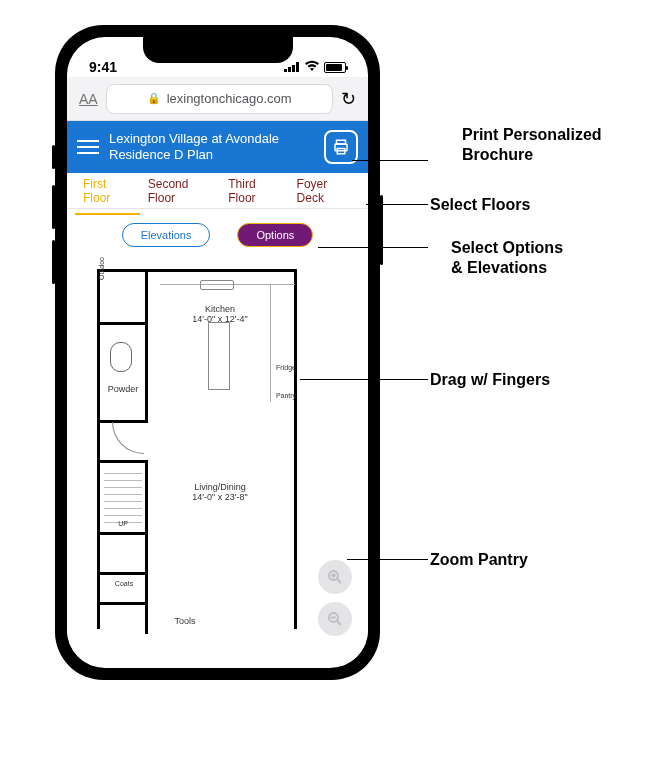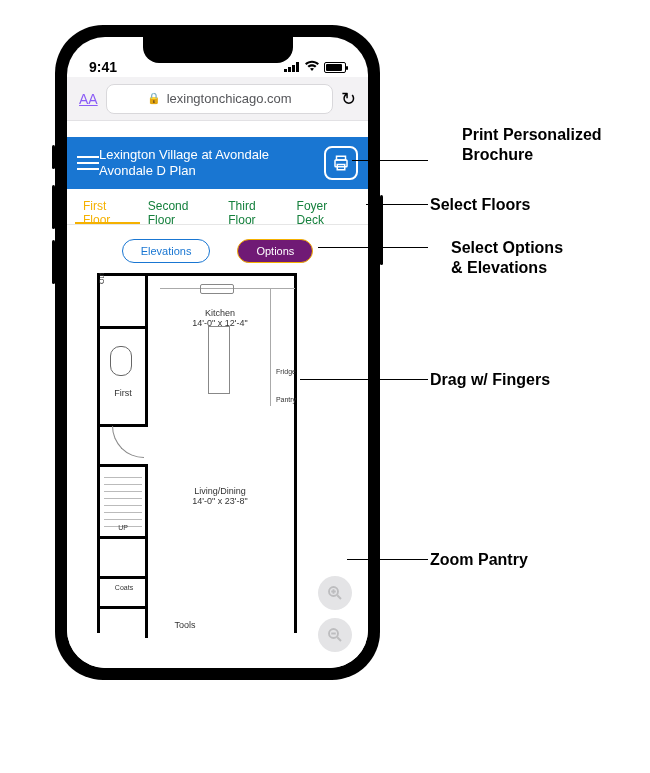--- a/index.html
+++ b/index.html
@@ -81,41 +81,41 @@
   }
   .lock-icon { font-size:11px; color:#6c6c70; }
   .reload { font-size:18px; font-weight:500; color:#000; }
 
   .blue-bar {
     background: #1976d2;
     color:#fff;
     height: 52px;
     display:flex; align-items:center;
     padding: 0 10px;
-    gap:0;
-    margin-top:16px;
+    gap:10px;
   }
   .menu-icon { display:flex; flex-direction:column; gap:4px; width:22px; }
   .menu-icon span { height:2px; background:#fff; }
   .titles { flex:1; font-size:13px; line-height:1.25; }
   .print-btn {
     width:34px; height:34px;
     border:2px solid #fff; border-radius:8px;
     display:flex; align-items:center; justify-content:center;
   }
 
   .tabs {
     background:#fff;
     border-bottom:1px solid #e6e6e6;
     display:flex;
     padding: 0 8px;
     height: 36px;
+    align-items: center;
   }
   .tab {
-    font-size:12px; color:#15803d;
+    font-size:12px; color:#7f1d1d;
     padding: 10px 8px 8px 8px;
     border-bottom: 2px solid transparent;
   }
   .tab.active { color:#f5b100; border-bottom-color:#f5b100; }
 
   .pills {
     display:flex; justify-content:center; gap:27px;
     padding: 14px 0 10px 0;
     background:#fff;
   }
@@ -127,21 +127,21 @@
   .pill.elev { color:#1976d2; border:1.5px solid #1976d2; background:#fff; }
   .pill.opts { color:#fff; background:#701a75; border:1.5px solid #f5b100; }
 
   .plan-area {
     position:relative;
     background:#fff;
     height: calc(100% - 40px - 44px - 52px - 36px - 50px);
     overflow:hidden;
   }
   .fp {
-    position:absolute; left:30px; top:0;
+    position:absolute; left:30px; top:12px;
     width: 200px; height: 360px;
     border:3px solid #000;
     border-bottom:none;
   }
   .fp .wall { position:absolute; background:#000; }
   .fp .txt { position:absolute; font-size:9px; text-align:center; color:#333; }
   .fp .thin { position:absolute; background:#aaa; }
 
   .zoom-tools {
     position:absolute; right:16px; bottom:30px;
@@ -182,37 +182,37 @@
         <span>
           <svg width="16" height="12" viewBox="0 0 16 12">
               <path d="M8 11 L6 8.5 C7 7.8 9 7.8 10 8.5 Z M3.5 6 C6 3.8 10 3.8 12.5 6 L11 7.5 C9 6 7 6 5 7.5 Z M1 3.5 C5 -0.2 11 -0.2 15 3.5 L13.5 5 C10 2 6 2 2.5 5 Z" fill="#000"></path>
             </svg>
         </span>
         <span class="batt"></span>
       </span>
     </div>
 
     <div class="browser-bar">
-      <div style="font-size:14px;color:#8b5cf6;text-decoration:underline;">AA</div>
+      <div style="font-size:14px;color:#737373;text-decoration:underline;">AA</div>
       <div class="url-box">
         <span class="lock-icon">🔒</span>
         <span>lexingtonchicago.com</span>
       </div>
       <div class="reload">↻</div>
     </div>
 
     <div class="blue-bar">
       <div class="menu-icon">
           <span></span>
           <span></span>
           <span></span>
         </div>
       <div class="titles">
         <div>Lexington Village at Avondale</div>
-        <div>Avondale D Plan</div>
+        <div>Residence D Plan</div>
       </div>
       <div class="print-btn">
         <svg width="18" height="18" viewBox="0 0 24 24" fill="none" stroke="#fff" stroke-width="2">
           <rect x="6" y="3" width="12" height="5"></rect>
             <rect x="4" y="8" width="16" height="9" rx="1"></rect>
           <rect x="7" y="14" width="10" height="7"></rect>
         </svg>
       </div>
     </div>
 
@@ -250,21 +250,21 @@
         <div style="position:absolute;left:10px;top:70px;width:22px;height:30px;border:1px solid #666;border-radius:10px;"></div>
 
         <div style="position:absolute;left:12px;top:150px;width:32px;height:32px;border:1px solid #888;border-top:none;border-right:none;border-radius:0 0 0 32px;"></div>
 
         <div style="position:absolute;left:4px;top:195px;width:38px;height:60px;background:repeating-linear-gradient(#fff,#fff 6px,#bbb 6px,#bbb 7px);"></div>
 
         <div class="txt" style="left:80px;top:32px;width:80px;">
           <div>Kitchen</div>
           <div>14'-0" x 12'-4"</div>
         </div>
-        <div class="txt" style="left:3px;top:112px;width:40px;">First</div>
+        <div class="txt" style="left:3px;top:112px;width:40px;">Powder</div>
         <div class="txt" style="left:174px;top:92px;width:24px;font-size:7px;">Fridge</div>
         <div class="txt" style="left:174px;top:120px;width:24px;font-size:7px;">Pantry</div>
         <div class="txt" style="left:70px;top:210px;width:100px;">
           <div>Living/Dining</div>
           <div>14'-0" x 23'-8"</div>
         </div>
         <div class="txt" style="left:6px;top:308px;width:36px;font-size:7px;">Coats</div>
         <div class="txt" style="left:60px;top:344px;width:50px;">Tools</div>
         <div class="txt" style="left:-2px;top:8px;width:10px;font-size:7px;transform:rotate(-90deg);transform-origin:left top;">Outdoors</div>
         <div class="txt" style="left:8px;top:248px;width:30px;font-size:7px;">UP</div>

